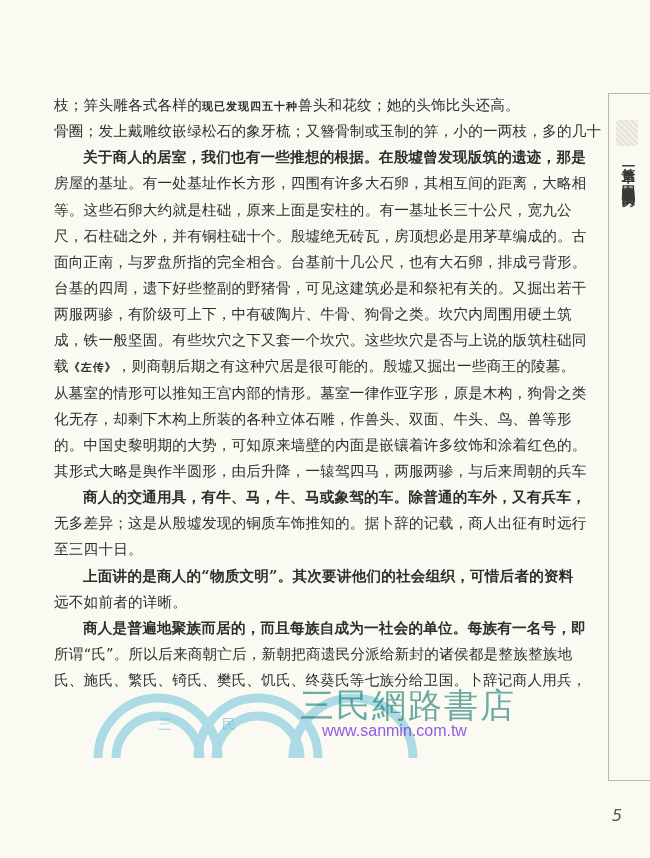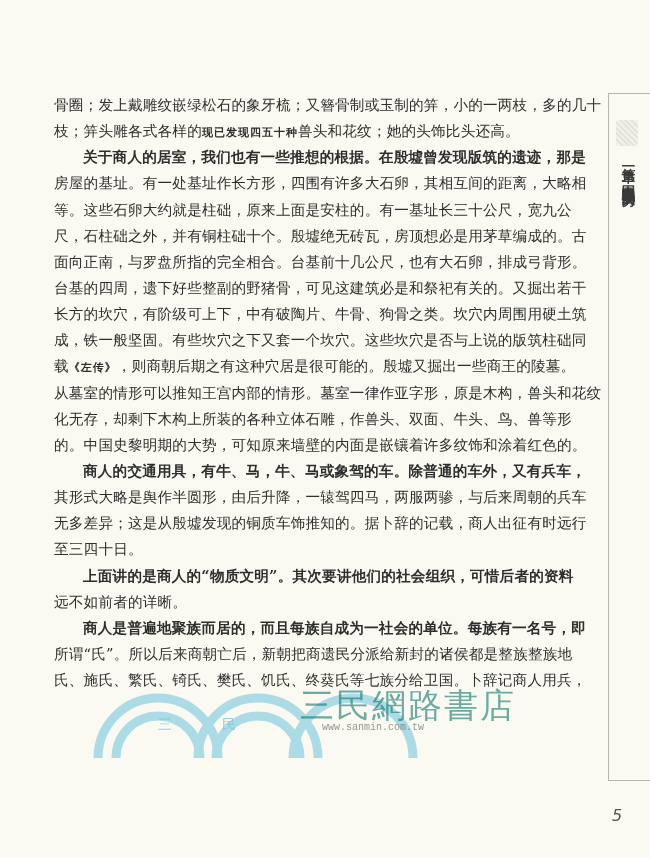--- a/index.html
+++ b/index.html
@@ -43,55 +43,55 @@
     position: absolute; left: 88px; top: 680px; width: 340px; height: 80px;
     pointer-events: none; opacity: 0.55;
   }
   .wm-text {
     position: absolute; left: 300px; top: 683px;
     font-size: 34px; color: #0f766e; opacity: 0.6; letter-spacing: 2px;
     font-family: "DejaVu Serif", serif;
   }
   .wm-url {
     position: absolute; left: 322px; top: 722px;
-    font-family: Liberation Mono, monospace;
-    font-size: 10px; color: #737373; opacity: 0.75;
+    font-family: Liberation Sans, sans-serif;
+    font-size: 16px; color: #6d28d9; opacity: 0.75;
   }
   .wm-min {
     position: absolute; left: 222px; top: 716px; font-size: 14px; color: #6fc0da; opacity: 0.7;
   }
   .wm-san {
     position: absolute; left: 158px; top: 716px; font-size: 14px; color: #6fc0da; opacity: 0.7;
   }
 </style>
 </head>
 <body>
 
 <div class="page">
 
   <div class="body-text">
 
+    <span class="line"><span>枝；笄头雕各式各样的</span><span class="small">现已发现四五十种</span><span>兽头和花纹；她的头饰比头还高。</span></span>
     <span class="line">骨圈；发上戴雕纹嵌绿松石的象牙梳；又簪骨制或玉制的笄，小的一两枝，多的几十</span>
-    <span class="line"><span>枝；笄头雕各式各样的</span><span class="small">现已发现四五十种</span><span>兽头和花纹；她的头饰比头还高。</span></span>
 
     <span class="line indent">关于商人的居室，我们也有一些推想的根据。在殷墟曾发现版筑的遗迹，那是</span>
     <span class="line">房屋的基址。有一处基址作长方形，四围有许多大石卵，其相互间的距离，大略相</span>
     <span class="line">等。这些石卵大约就是柱础，原来上面是安柱的。有一基址长三十公尺，宽九公</span>
     <span class="line">尺，石柱础之外，并有铜柱础十个。殷墟绝无砖瓦，房顶想必是用茅草编成的。古</span>
     <span class="line">面向正南，与罗盘所指的完全相合。台基前十几公尺，也有大石卵，排成弓背形。</span>
     <span class="line">台基的四周，遗下好些整副的野猪骨，可见这建筑必是和祭祀有关的。又掘出若干</span>
-    <span class="line">长方的坎穴，有阶级可上下，中有破陶片、牛骨、狗骨之类。坎穴内周围用硬土筑</span>
+    <span class="line">两服两骖，有阶级可上下，中有破陶片、牛骨、狗骨之类。坎穴内周围用硬土筑</span>
     <span class="line">成，铁一般坚固。有些坎穴之下又套一个坎穴。这些坎穴是否与上说的版筑柱础同</span>
     <span class="line"><span>载</span><span class="small">《左传》</span><span>，则商朝后期之有这种穴居是很可能的。殷墟又掘出一些商王的陵墓。</span></span>
-    <span class="line">从墓室的情形可以推知王宫内部的情形。墓室一律作亚字形，原是木构，兽头和花纹</span>
+    <span class="line">从墓室的情形可以推知王宫内部的情形。墓室一律作亚字形，原是木构，狗骨之类</span>
     <span class="line">化无存，却剩下木构上所装的各种立体石雕，作兽头、双面、牛头、鸟、兽等形</span>
     <span class="line">的。中国史黎明期的大势，可知原来墙壁的内面是嵌镶着许多纹饰和涂着红色的。</span>
 
+    <span class="line">其形式大略是舆作半圆形，由后升降，一辕驾四马，两服两骖，与后来周朝的兵车</span>
     <span class="line indent">商人的交通用具，有牛、马，牛、马或象驾的车。除普通的车外，又有兵车，</span>
-    <span class="line">其形式大略是舆作半圆形，由后升降，一辕驾四马，两服两骖，与后来周朝的兵车</span>
     <span class="line">无多差异；这是从殷墟发现的铜质车饰推知的。据卜辞的记载，商人出征有时远行</span>
     <span class="line">至三四十日。</span>
 
     <span class="line indent">上面讲的是商人的“物质文明”。其次要讲他们的社会组织，可惜后者的资料</span>
     <span class="line">远不如前者的详晰。</span>
 
     <span class="line indent">商人是普遍地聚族而居的，而且每族自成为一社会的单位。每族有一名号，即</span>
     <span class="line">所谓“氏”。所以后来商朝亡后，新朝把商遗民分派给新封的诸侯都是整族整族地</span>
     <span class="line">氏、施氏、繁氏、锜氏、樊氏、饥氏、终葵氏等七族分给卫国。卜辞记商人用兵，</span>
   </div>

